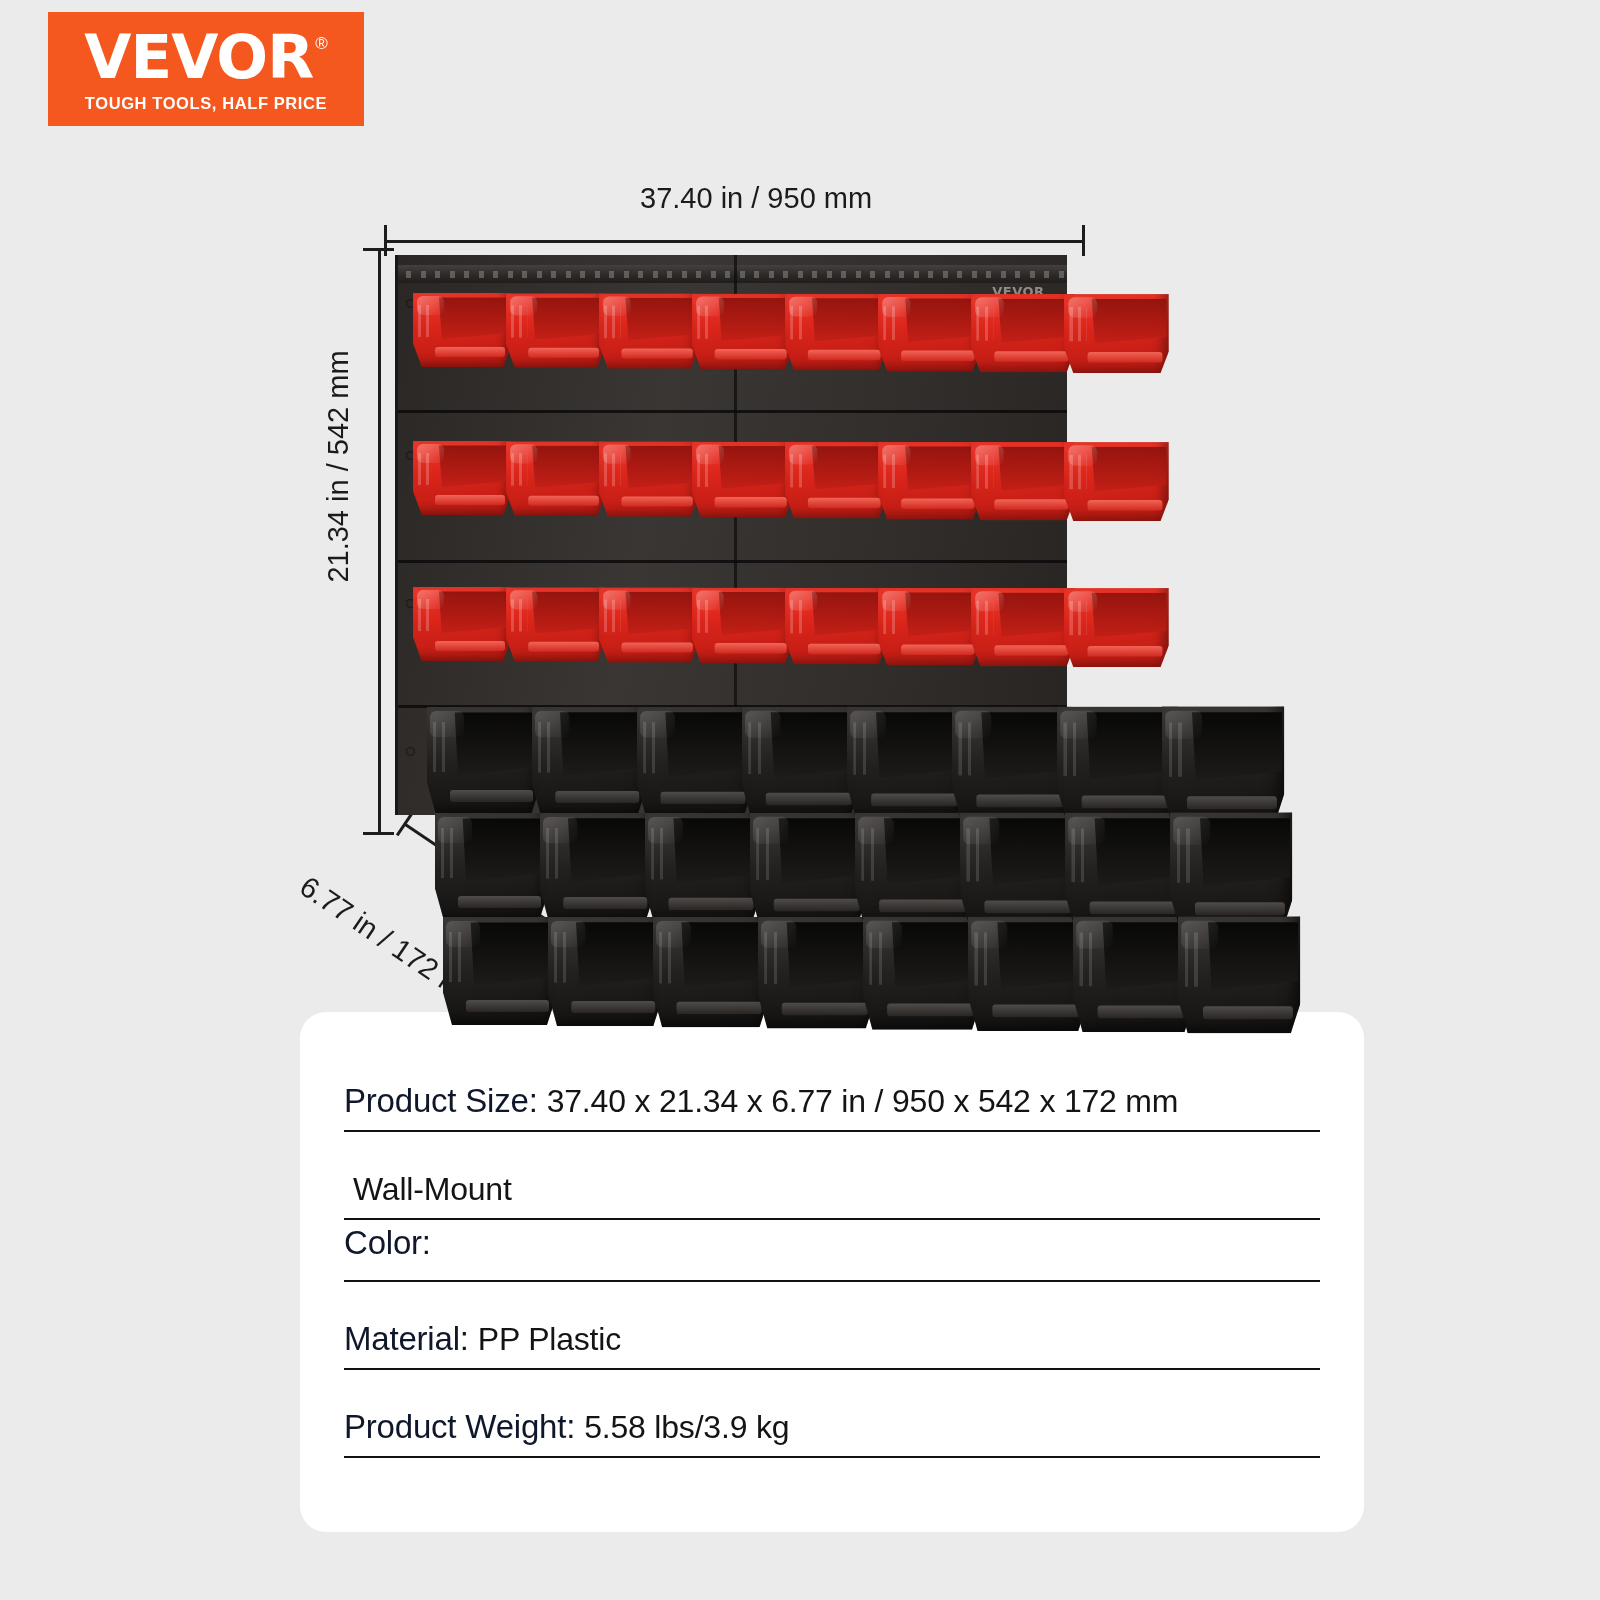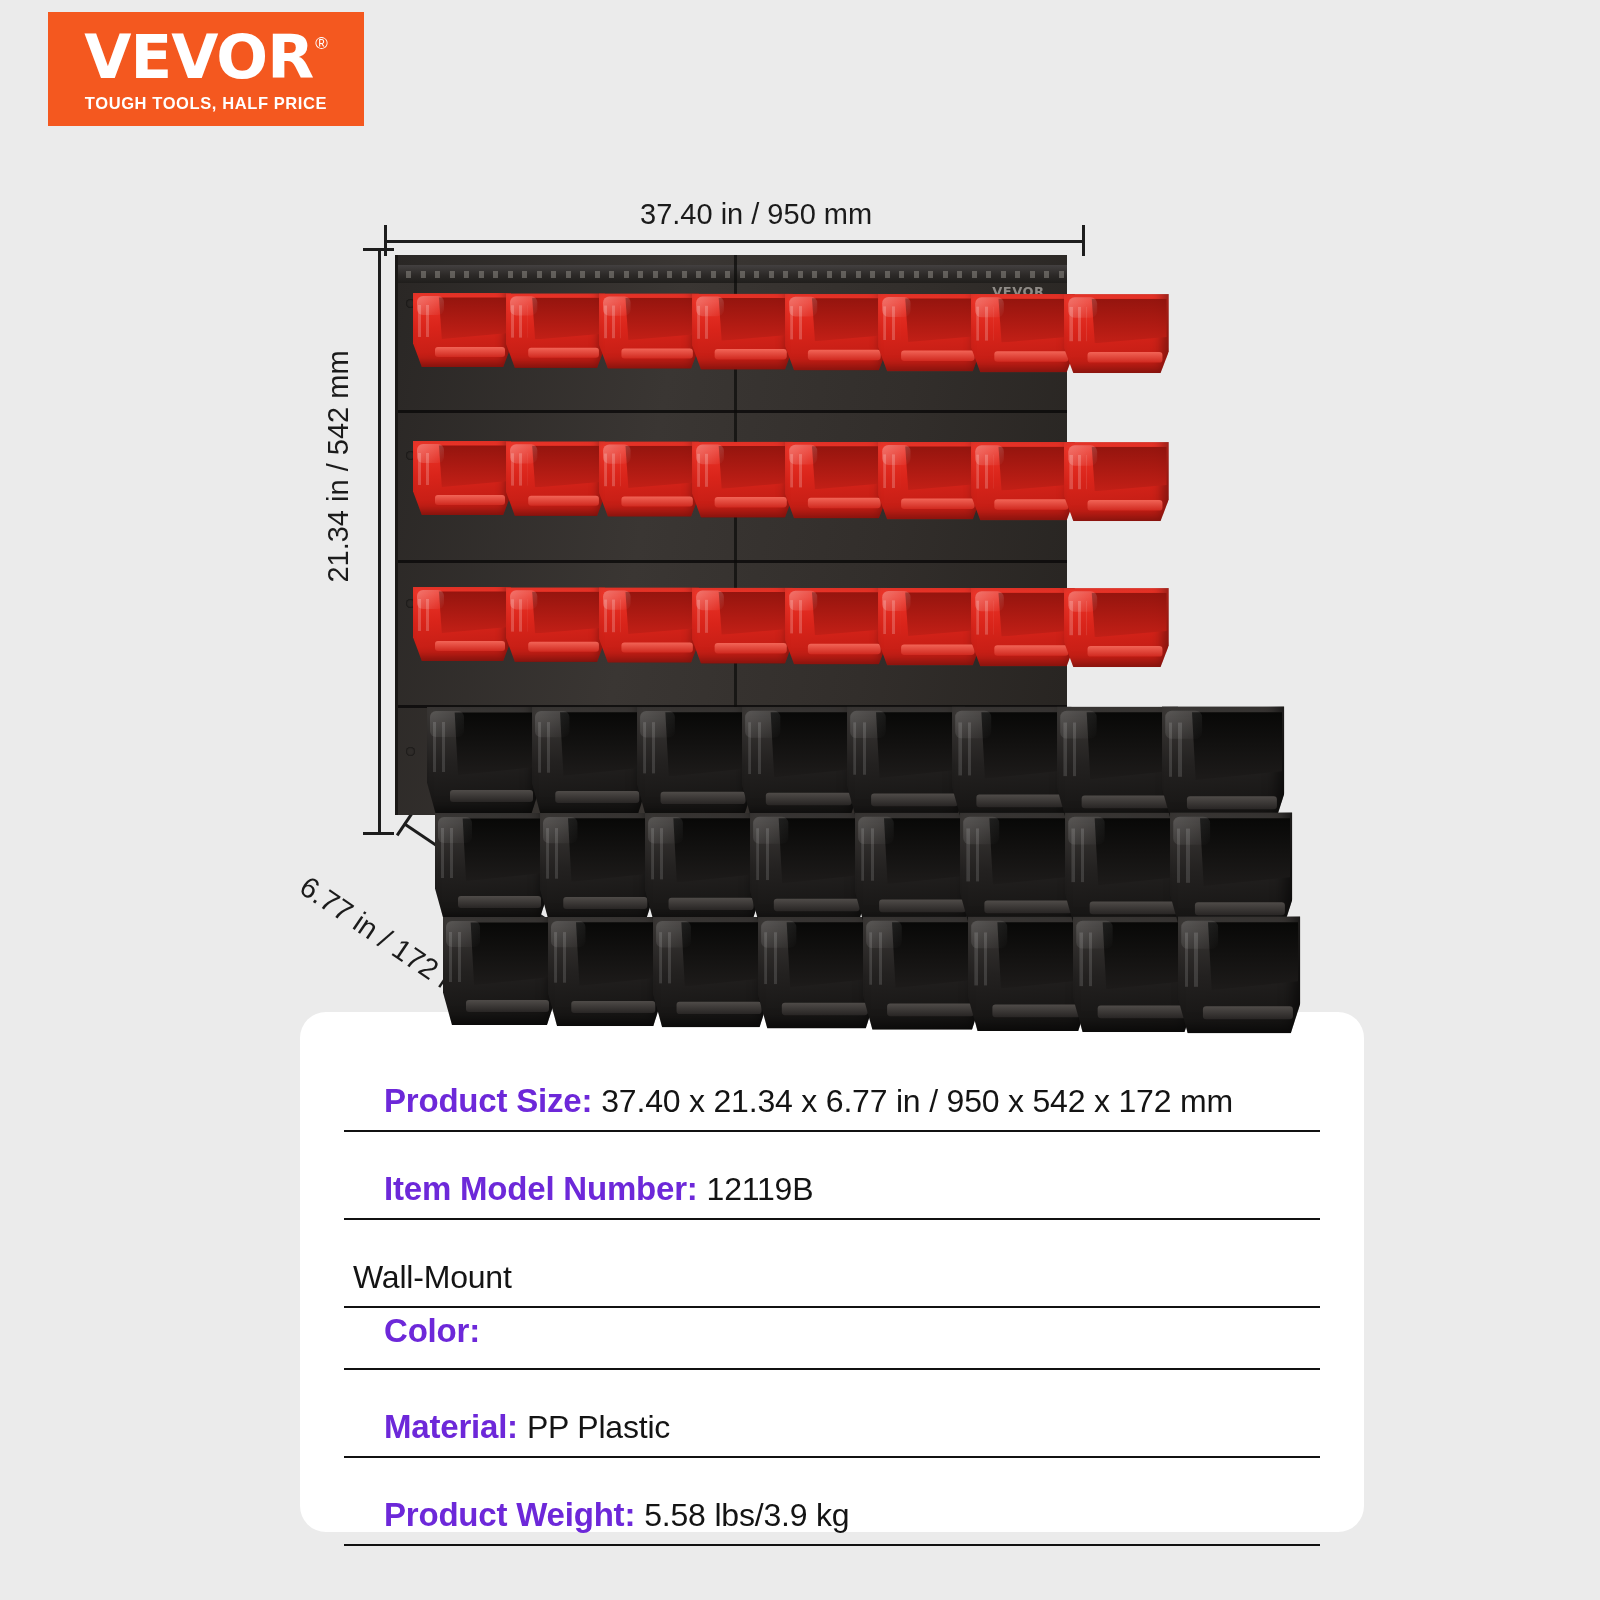--- a/index.html
+++ b/index.html
@@ -73,21 +73,21 @@
   }
 
   
   .dim-text {
     position: absolute;
     font-family: "Liberation Sans", sans-serif;
     font-size: 29px;
     color: #1b1b1b;
     white-space: nowrap;
   }
-  #dim-width-label { left: 340px; top: 28px; text-align: right; }
+  #dim-width-label { left: 340px; top: 12px; text-align: right; }
   #dim-height-label {
     left: -78px;
     top: 280px;
     transform: rotate(-90deg);
     transform-origin: center center;
   }
   #dim-depth-label {
     left: 12px;
     top: 700px;
     transform: rotate(34deg);
@@ -300,25 +300,24 @@
     border-bottom: 2.6px solid #111111;
     padding: 4px 0 10px 0;
     display: flex;
     align-items: baseline;
     white-space: nowrap;
     min-height: 62px;
   }
   .spec-row:first-child { padding-top: 2px; }
   .spec-label {
     font-family: "Liberation Sans", sans-serif;
-    font-weight: bold;
+    font-weight: normal;
     font-size: 33px;
-    color: #6d28d9;
+    color: #0f172a;
     letter-spacing: -0.2px;
-    margin-left: 40px;
   }
   .spec-value {
     font-family: "Liberation Sans", sans-serif;
     font-weight: normal;
     font-size: 32px;
     color: #141414;
     margin-left: 9px;
     letter-spacing: -0.2px;
     margin-top: 35px;
   }
@@ -774,24 +773,20 @@
 
     </div>
   </div>
 
   <div id="spec-card">
       <div class="spec-row">
         <span class="spec-label">Product Size:</span>
         <span class="spec-value">37.40 x 21.34 x 6.77 in / 950 x 542 x 172 mm</span>
       </div>
       <div class="spec-row">
-        <span class="spec-label">Item Model Number:</span>
-        <span class="spec-value">12119B</span>
-      </div>
-      <div class="spec-row">
         <span class="spec-value">Wall-Mount</span>
       </div>
       <div class="spec-row">
         <span class="spec-label">Color:</span>
       </div>
       <div class="spec-row">
         <span class="spec-label">Material:</span>
         <span class="spec-value">PP Plastic</span>
       </div>
       <div class="spec-row">

